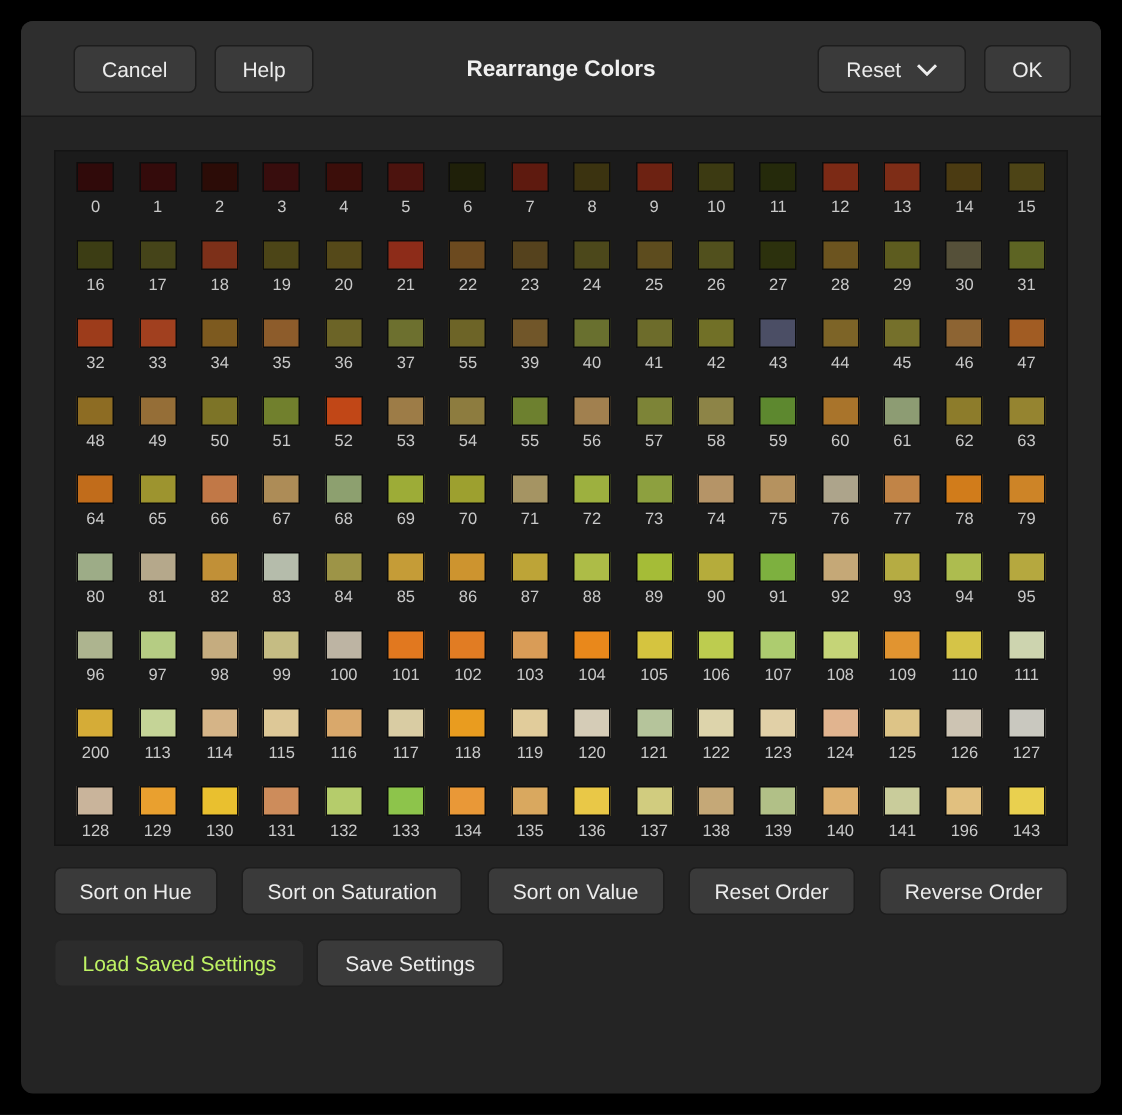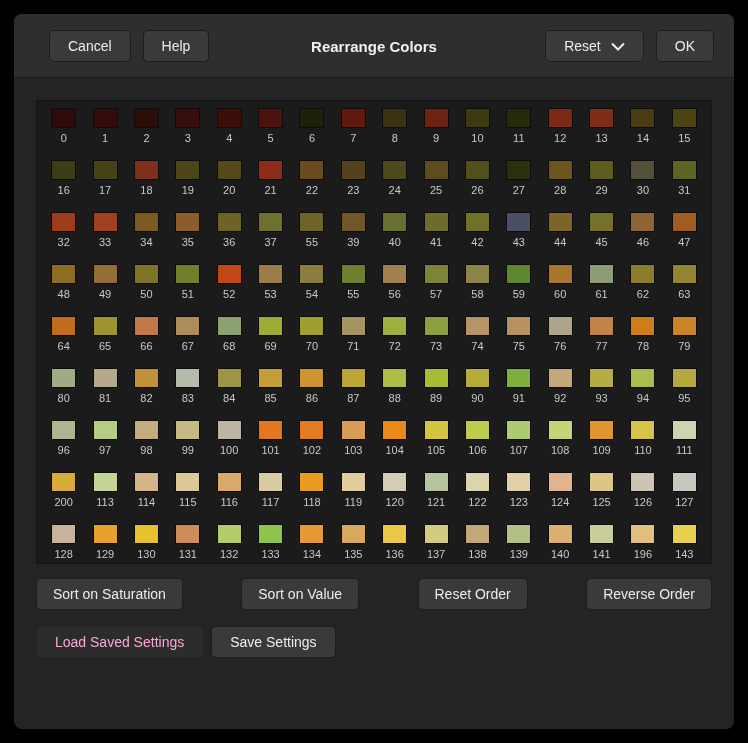--- a/index.html
+++ b/index.html
@@ -41,21 +41,21 @@
     cursor: pointer;
     display: inline-flex;
     align-items: center;
     justify-content: center;
     gap: 8px;
     white-space: nowrap;
   }
   .btn.disabled {
     background: #2c2c2c;
     border-color: #242424;
-    color: #f9a8d4;
+    color: #bef264;
   }
   .title {
     position: absolute;
     left: 50%; top: 50%;
     transform: translate(-50%, -50%);
     color: #f0f0f0;
     font-size: 15px;
     font-weight: bold;
   }
   .chev { display: inline-block; margin-left: 2px; }
@@ -712,20 +712,21 @@
           <div class="idx">196</div>
         </div>
         <div class="cell">
           <div class="swatch" style="background: rgb(233, 208, 79);"></div>
           <div class="idx">143</div>
         </div>
       </div>
   </div>
 
   <div class="sort-row" id="sort-row">
+      <button class="btn">Sort on Hue</button>
       <button class="btn">Sort on Saturation</button>
       <button class="btn">Sort on Value</button>
       <button class="btn">Reset Order</button>
       <button class="btn">Reverse Order</button>
     </div>
 
 
   <div class="settings-row">
     <button class="btn disabled" disabled="">Load Saved Settings</button>
     <button class="btn">Save Settings</button>

